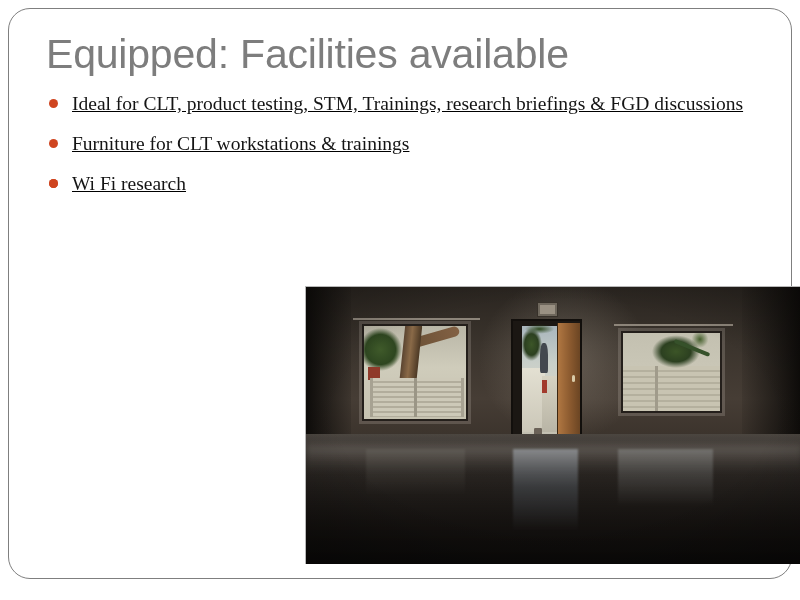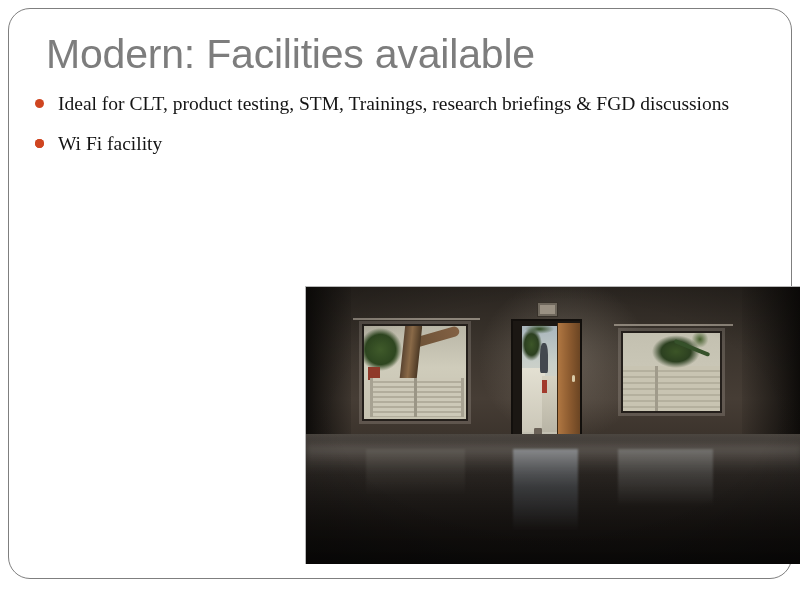--- a/index.html
+++ b/index.html
@@ -45,24 +45,25 @@
     font-weight: 400;
     line-height: 54px;
     color: #7d7d7d;
     letter-spacing: -0.2px;
     white-space: nowrap;
   }
 
   
   #bullets {
     position: absolute;
-    left: 26px;
+    left: 40px;
     top: 90px;
     width: 745px;
     list-style: none;
+    text-decoration: underline;
   }
 
   .bullet-item {
     position: relative;
     padding-left: 32px;
     margin-bottom: 13px;
     font-family: "Liberation Serif", serif;
     font-size: 19.5px;
     line-height: 27px;
     color: #141414;
@@ -365,39 +366,43 @@
     pointer-events: none;
   }
 </style>
 </head>
 <body>
 
 <div id="slide">
 
   <div id="slide-frame"></div>
 
-  <div id="title">Modern: Facilities available</div>
+  <div id="title">Equipped: Facilities available</div>
 
   <ul id="bullets">
 
     <li class="bullet-item wide">
       <span class="dot"></span>
       <span class="btext">Ideal for CLT, product testing, STM, Trainings, research briefings &amp; FGD discussions</span>
     </li>
 
+    <li class="bullet-item narrow">
+      <span class="dot"></span>
+      <span class="btext">Furniture for CLT workstations &amp; trainings</span>
+    </li>
 
 
 
     <li class="bullet-item narrow">
       <span class="dot"></span>
     </li>
 
     <li class="bullet-item narrow">
       <span class="dot"></span>
-      <span class="btext">Wi Fi facility</span>
+      <span class="btext">Wi Fi research</span>
     </li>
 
   </ul>
 
   <div id="photo">
     <div class="scene">
 
       <div class="back-wall"></div>
       <div class="wall-glow"></div>
       <div class="wall-left"></div>

